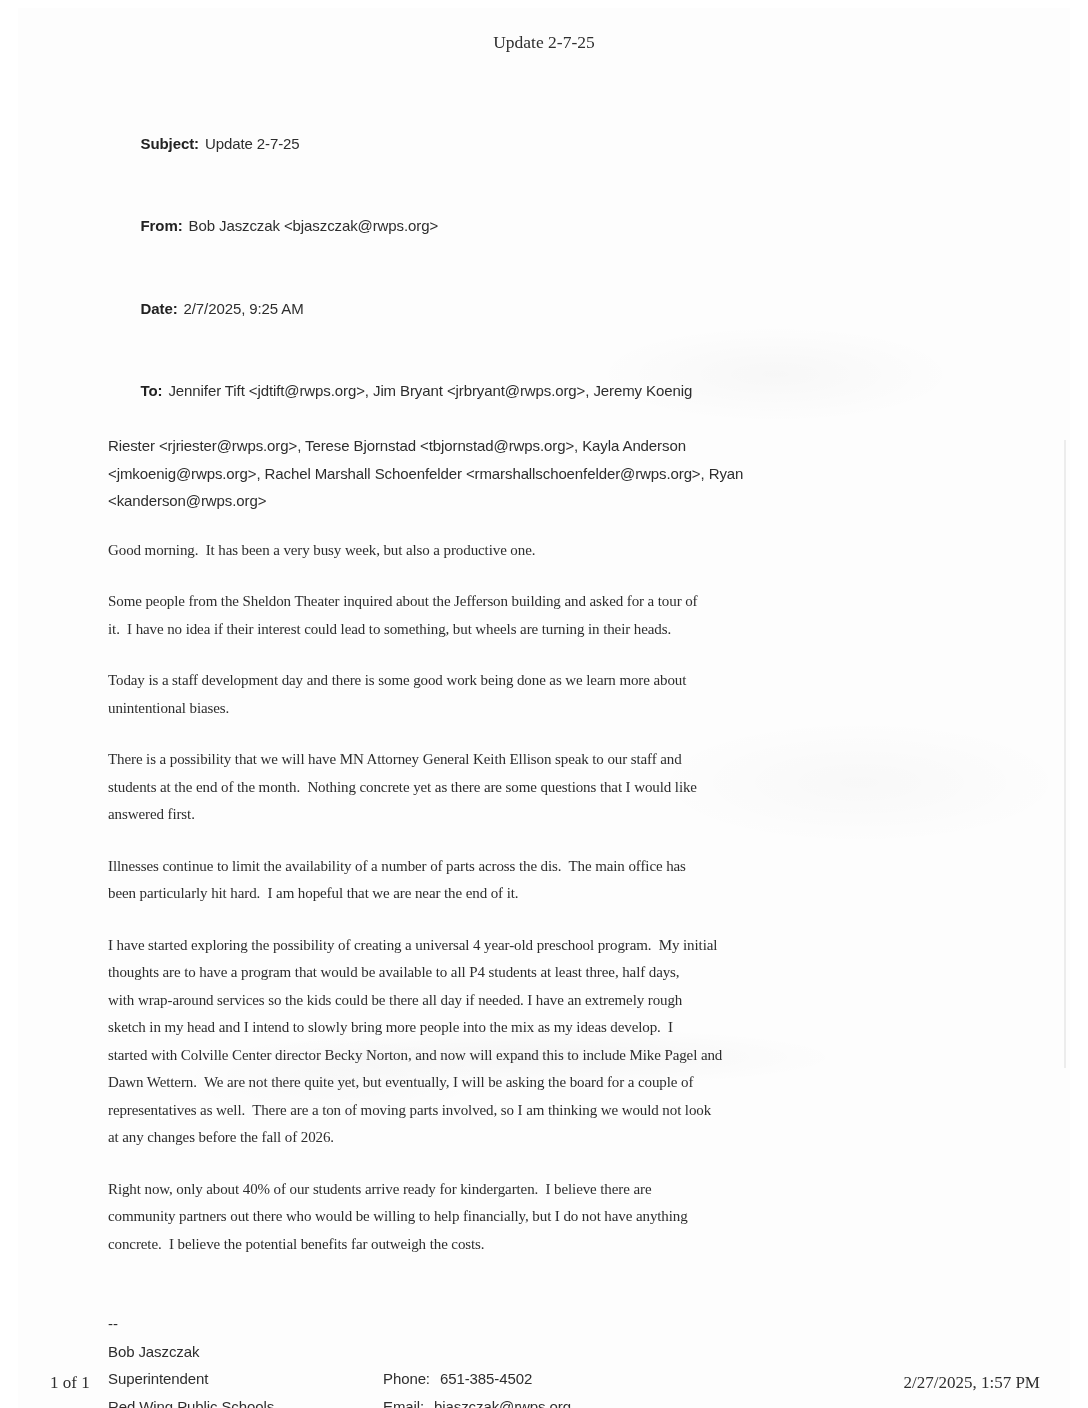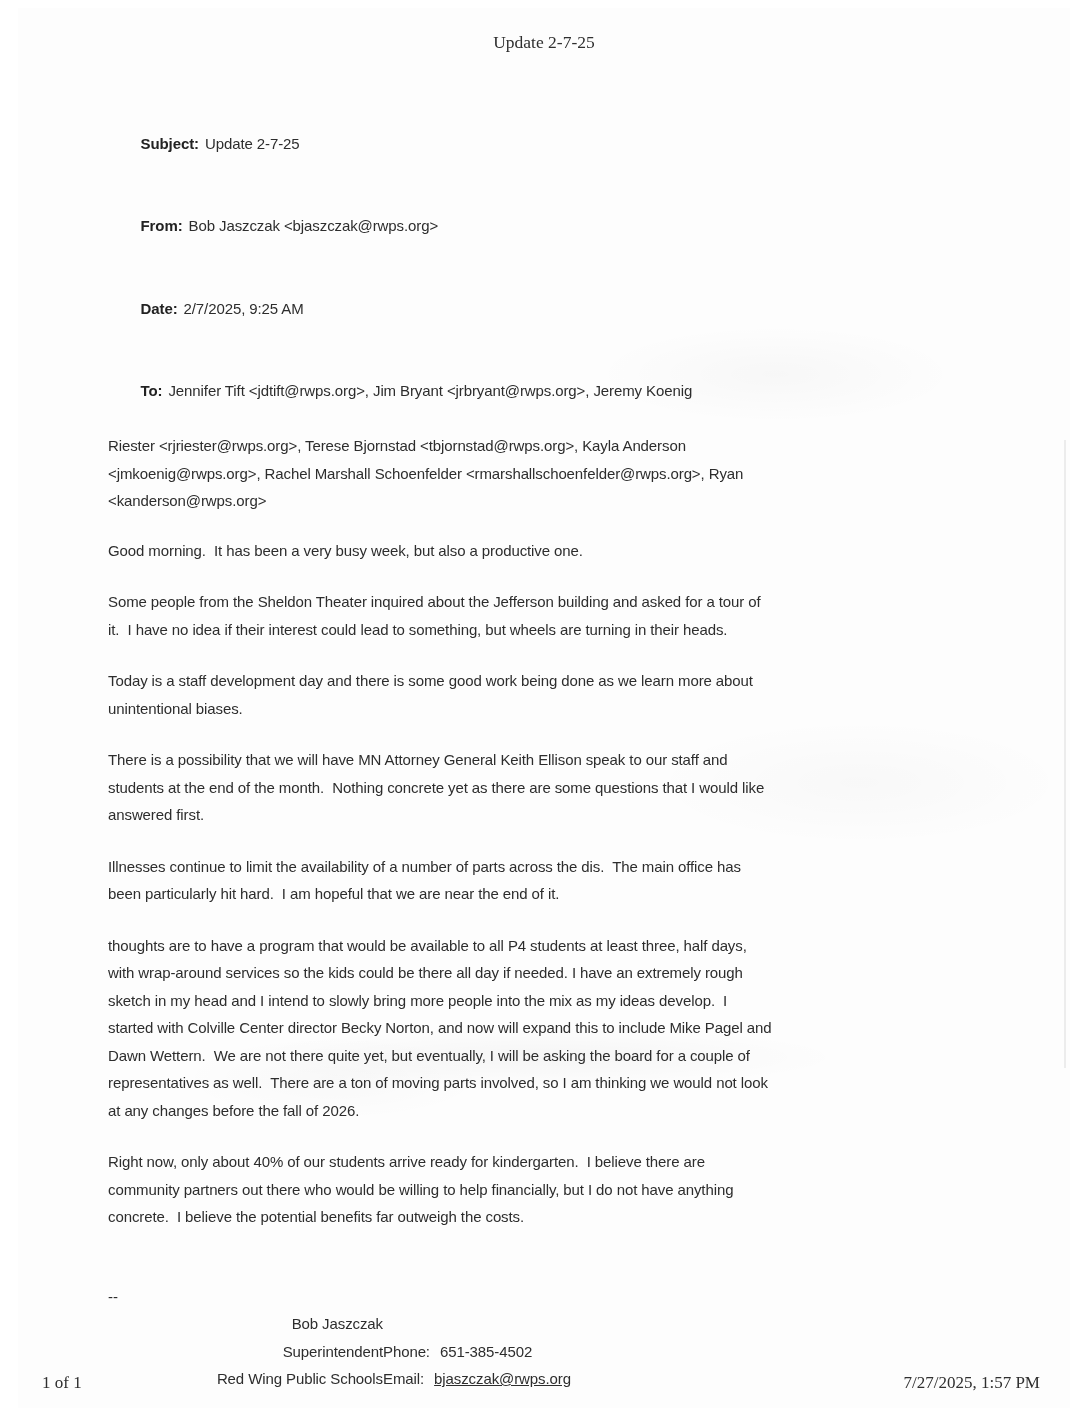--- a/index.html
+++ b/index.html
@@ -33,32 +33,32 @@
     width: 902px;
   }
   .hline, .line, .sig-row {
     font-size: 15px;
     line-height: 27.5px;
     white-space: pre-wrap;
     letter-spacing: -0.1px;
   }
   .hl { font-weight: bold; color: #222; }
   .hval { margin-left: 6px; }
-  .email-body { margin-top: 22px; }
+  .email-body { margin-top: 22px; font-family: Liberation Serif, serif; }
   .para { margin-top: 24px; }
   .para:first-child { margin-top: 0; }
   .signature { margin-top: 52px; }
   .sig-row { display: flex; }
-  .sig-left { width: 275px; flex: 0 0 275px; text-align: right; }
+  .sig-left { width: 275px; flex: 0 0 275px; }
   .c-label { }
   .c-val { margin-left: 10px; text-align: right; }
   .link { text-decoration: underline; color: #2d2d2d; }
   .doc-footer {
     position: absolute;
-    left: 24px; right: 30px; bottom: 23px;
+    left: 32px; right: 30px; bottom: 23px;
     display: flex;
     justify-content: space-between;
     font-family: "Liberation Serif", serif;
     font-size: 17px;
     color: #2f2f2f;
   }
   .scan-artifact {
     position: absolute;
     right: 4px;
     top: 432px;
@@ -111,20 +111,21 @@
       <div class="para">
           <div class="line">There is a possibility that we will have MN Attorney General Keith Ellison speak to our staff and</div>
           <div class="line">students at the end of the month.  Nothing concrete yet as there are some questions that I would like</div>
           <div class="line">answered first.</div>
         </div>
       <div class="para">
           <div class="line">Illnesses continue to limit the availability of a number of parts across the dis.  The main office has</div>
           <div class="line">been particularly hit hard.  I am hopeful that we are near the end of it.</div>
         </div>
       <div class="para">
+          <div class="line">I have started exploring the possibility of creating a universal 4 year-old preschool program.  My initial</div>
           <div class="line">thoughts are to have a program that would be available to all P4 students at least three, half days,</div>
           <div class="line">with wrap-around services so the kids could be there all day if needed. I have an extremely rough</div>
           <div class="line">sketch in my head and I intend to slowly bring more people into the mix as my ideas develop.  I</div>
           <div class="line">started with Colville Center director Becky Norton, and now will expand this to include Mike Pagel and</div>
           <div class="line">Dawn Wettern.  We are not there quite yet, but eventually, I will be asking the board for a couple of</div>
           <div class="line">representatives as well.  There are a ton of moving parts involved, so I am thinking we would not look</div>
           <div class="line">at any changes before the fall of 2026.</div>
         </div>
       <div class="para">
           <div class="line">Right now, only about 40% of our students arrive ready for kindergarten.  I believe there are</div>
@@ -148,18 +149,18 @@
         <span class="sig-left">Red Wing Public Schools</span>
         <span><span class="c-label">Email:</span><span class="c-val link">bjaszczak@rwps.org</span></span>
       </div>
 
     </div>
 
   </div>
 
   <div class="doc-footer">
     <span>1 of 1</span>
-    <span>7/27/2025, 1:57 PM</span>
+    <span>2/27/2025, 1:57 PM</span>
   </div>
 
   <div class="scan-artifact"></div>
 
 </div>
 
 </body></html>

